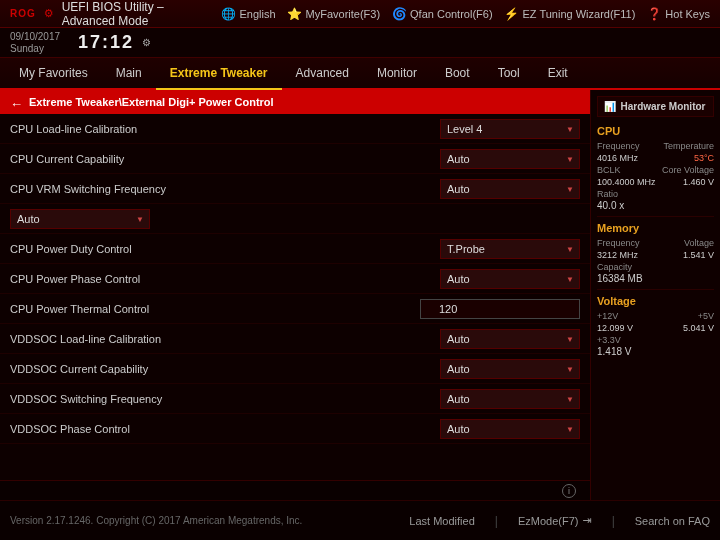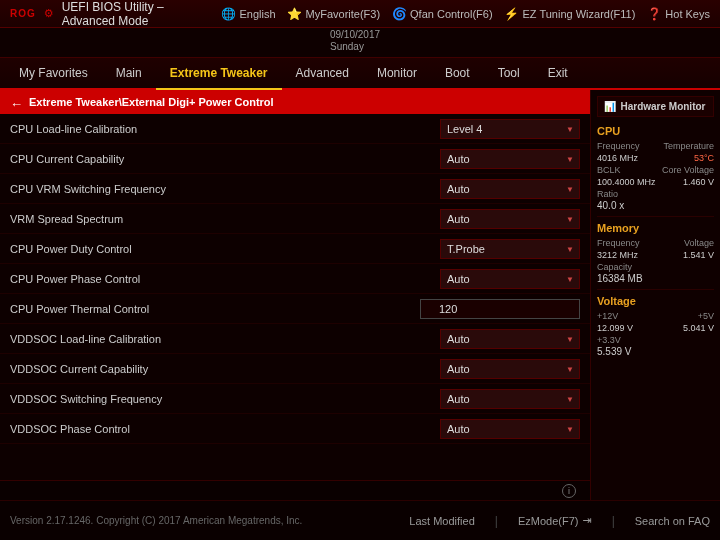--- a/index.html
+++ b/index.html
@@ -80,21 +80,20 @@
 
     
     .datetime-bar {
       background: #0e0000;
       padding: 1px 10px;
       display: flex;
       align-items: center;
       gap: 8px;
       height: 30px;
       border-bottom: 1px solid #400000;
-      flex-direction: column;
     }
 
     .datetime-text {
       color: #eee;
       font-size: 18px;
       font-weight: bold;
       letter-spacing: 2px;
     }
 
     .datetime-date {
@@ -496,21 +495,20 @@
         <div class="setting-row">
           <span class="setting-label">CPU VRM Switching Frequency</span>
           <div class="select-wrapper">
             <select class="setting-select">
               <option>Auto</option>
             </select>
           </div>
         </div>
 
         <div class="setting-row">
-          <span class="setting-label">VRM Spread Spectrum</span>
           <div class="select-wrapper">
             <select class="setting-select">
               <option>Auto</option>
             </select>
           </div>
         </div>
 
         <div class="setting-row">
           <span class="setting-label">CPU Power Duty Control</span>
           <div class="select-wrapper">
@@ -632,21 +630,21 @@
       <div class="hw-row">
         <span class="hw-label">+12V</span>
         <span class="hw-label">+5V</span>
       </div>
       <div class="hw-row">
         <span class="hw-value">12.099 V</span>
         <span class="hw-value">5.041 V</span>
       </div>
 
       <div class="hw-label-sm">+3.3V</div>
-      <div class="hw-single-value">5.539 V</div>
+      <div class="hw-single-value">1.418 V</div>
 
     </div>
 
   </div>
 
   <div class="footer">
     <div class="footer-center">Version 2.17.1246. Copyright (C) 2017 American Megatrends, Inc.</div>
     <div class="footer-right">
       <span class="footer-item">Last Modified</span>
       <span class="footer-divider">|</span>

